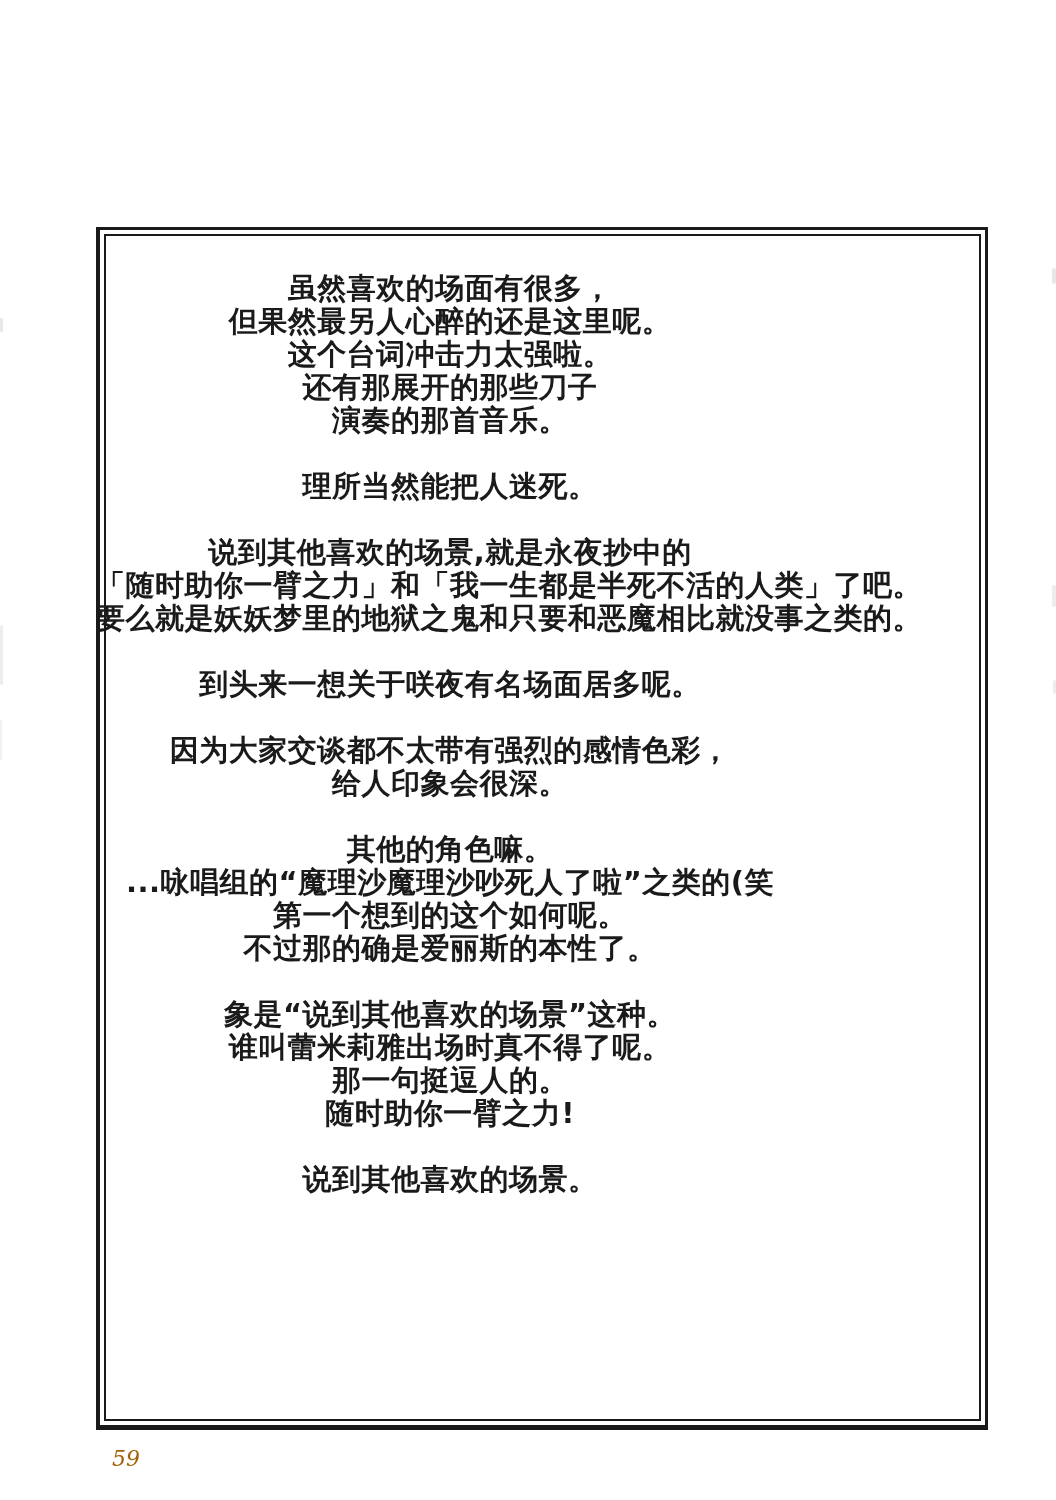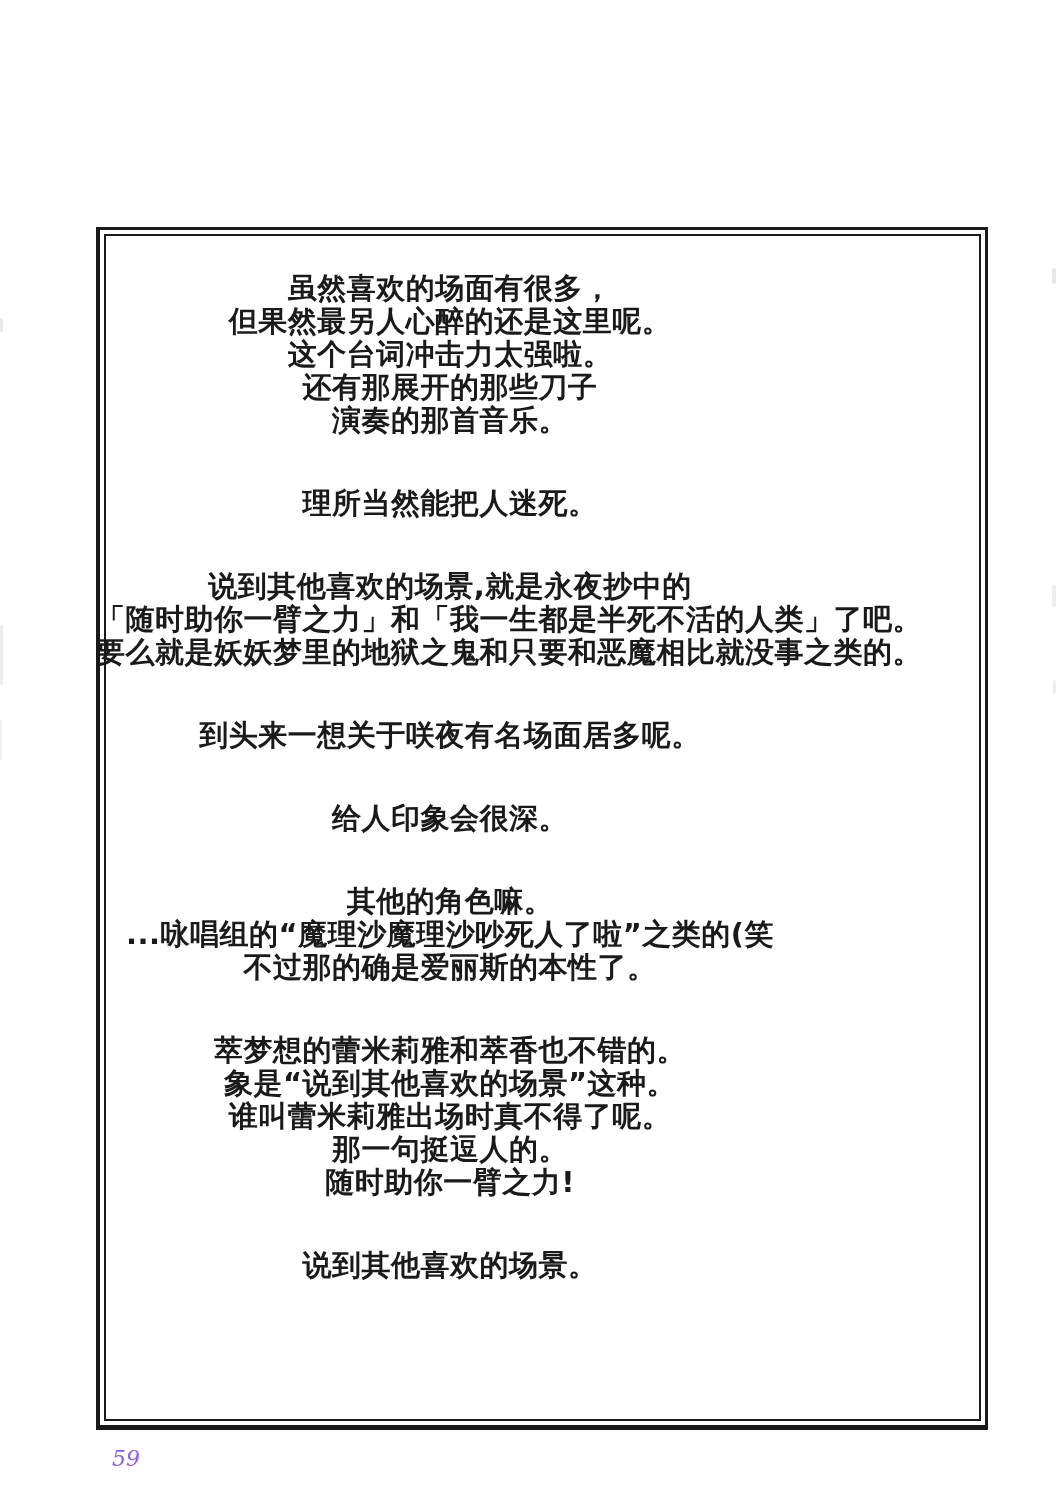--- a/index.html
+++ b/index.html
@@ -40,35 +40,35 @@
     top: 272px;
     width: 708px;
     text-align: center;
     color: var(--ink, #1a1a1a);
     font-size: 29px;
     line-height: 33px;
     font-weight: 700;
     letter-spacing: 0.5px;
   }
   .para + .para {
-    margin-top: 50px;
+    margin-top: 33px;
   }
   .line {
     white-space: nowrap;
   }
 
   
   .page-number {
     position: absolute;
     left: 112px;
     top: 1446px;
     font-family: "DejaVu Serif", serif;
     font-style: italic;
     font-size: 22px;
-    color: #8b5cf6;
+    color: #a16207;
   }
 
   
   .scan-artifact {
     position: absolute;
     background: #b9b9b9;
     opacity: 0.35;
     border-radius: 2px;
   }
   .artifact-left-1  { left: 0;      top: 318px;  width: 3px; height: 14px; }
@@ -98,29 +98,30 @@
   </div>
   <div class="para">
     <div class="line">说到其他喜欢的场景,就是永夜抄中的</div>
     <div class="line">「随时助你一臂之力」和「我一生都是半死不活的人类」了吧。</div>
     <div class="line">要么就是妖妖梦里的地狱之鬼和只要和恶魔相比就没事之类的。</div>
   </div>
   <div class="para">
     <div class="line">到头来一想关于咲夜有名场面居多呢。</div>
   </div>
   <div class="para">
+    <div class="line">因为大家交谈都不太带有强烈的感情色彩，</div>
     <div class="line">给人印象会很深。</div>
   </div>
   <div class="para">
     <div class="line">其他的角色嘛。</div>
     <div class="line">...咏唱组的“魔理沙魔理沙吵死人了啦”之类的(笑</div>
+    <div class="line">第一个想到的这个如何呢。</div>
     <div class="line">不过那的确是爱丽斯的本性了。</div>
   </div>
   <div class="para">
-    <div class="line">萃梦想的蕾米莉雅和萃香也不错的。</div>
     <div class="line">象是“说到其他喜欢的场景”这种。</div>
     <div class="line">谁叫蕾米莉雅出场时真不得了呢。</div>
     <div class="line">那一句挺逗人的。</div>
     <div class="line">随时助你一臂之力!</div>
   </div>
   <div class="para">
     <div class="line">说到其他喜欢的场景。</div>
   </div>
 </div>
 

